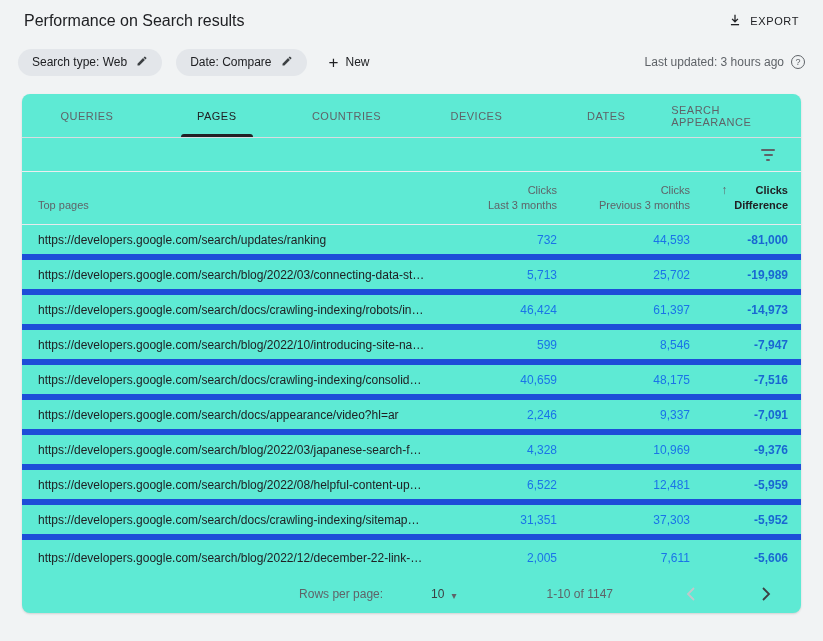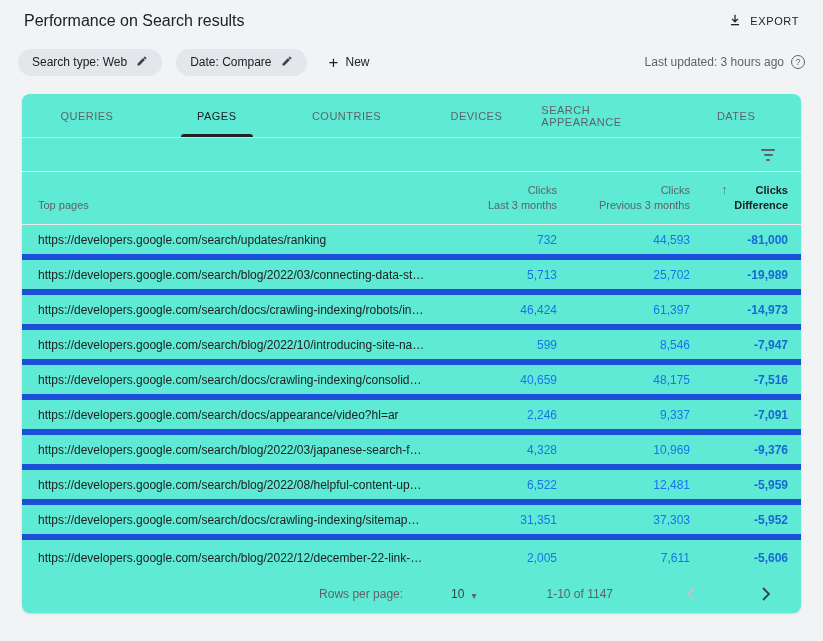--- a/index.html
+++ b/index.html
@@ -64,21 +64,21 @@
   .cell.url { color:#202124; white-space:nowrap; overflow:hidden; text-overflow:ellipsis; padding-right:12px; }
   .cell.num { text-align:right; }
   .cell.clicks { color:#1a73e8; }
   .cell.diff { color:#1967d2; font-weight:700; }
 
   
   .tfoot { height:38px; display:flex; align-items:center; justify-content:flex-end;
     padding-right:24px; font-size:12px; color:#5f6368;gap:36px; }
   .rpp-select { display:flex; align-items:flex-end; gap:7px; margin-left:12px; color:#3c4043; cursor:pointer; }
   .dd-arrow { font-size:10px; color:#5f6368; }
-  .range { margin-left:34px; color:#5f6368; }
+  .range { margin-left:54px; color:#5f6368; }
   .chev { display:flex; align-items:center; justify-content:center; width:22px; height:22px; cursor:pointer; }
   .chev.prev { margin-left:30px; }
   .chev.next { margin-left:18px; }
 </style>
 </head>
 <body>
 
 <div class="topbar">
   <div class="page-title">Performance on Search results</div>
   <button class="export-btn">
@@ -119,22 +119,22 @@
   </div>
 </div>
 
 <div class="card">
 
   <div class="tabs">
     <div class="tab">QUERIES</div>
     <div class="tab active">PAGES</div>
     <div class="tab">COUNTRIES</div>
     <div class="tab">DEVICES</div>
+    <div class="tab">DATES</div>
     <div class="tab">SEARCH APPEARANCE</div>
-    <div class="tab">DATES</div>
   </div>
 
   <div class="filter-row">
     <div class="filter-icon">
       <span class="fl1"></span>
         <span class="fl2"></span>
         <span class="fl3"></span>
     </div>
   </div>
 

